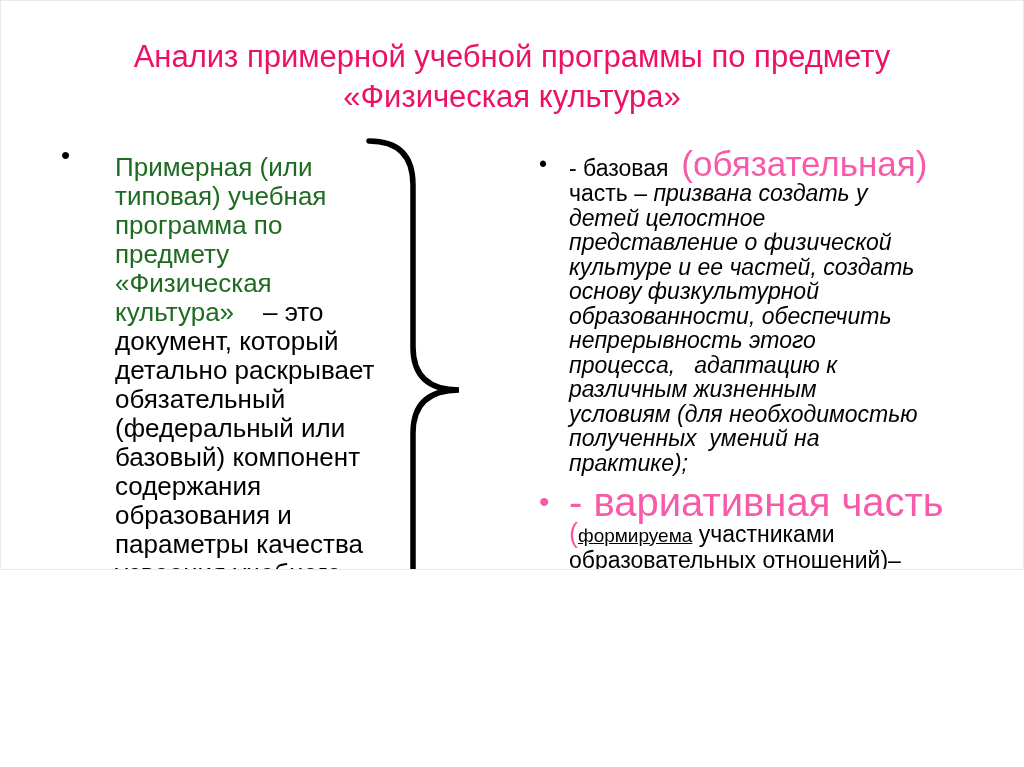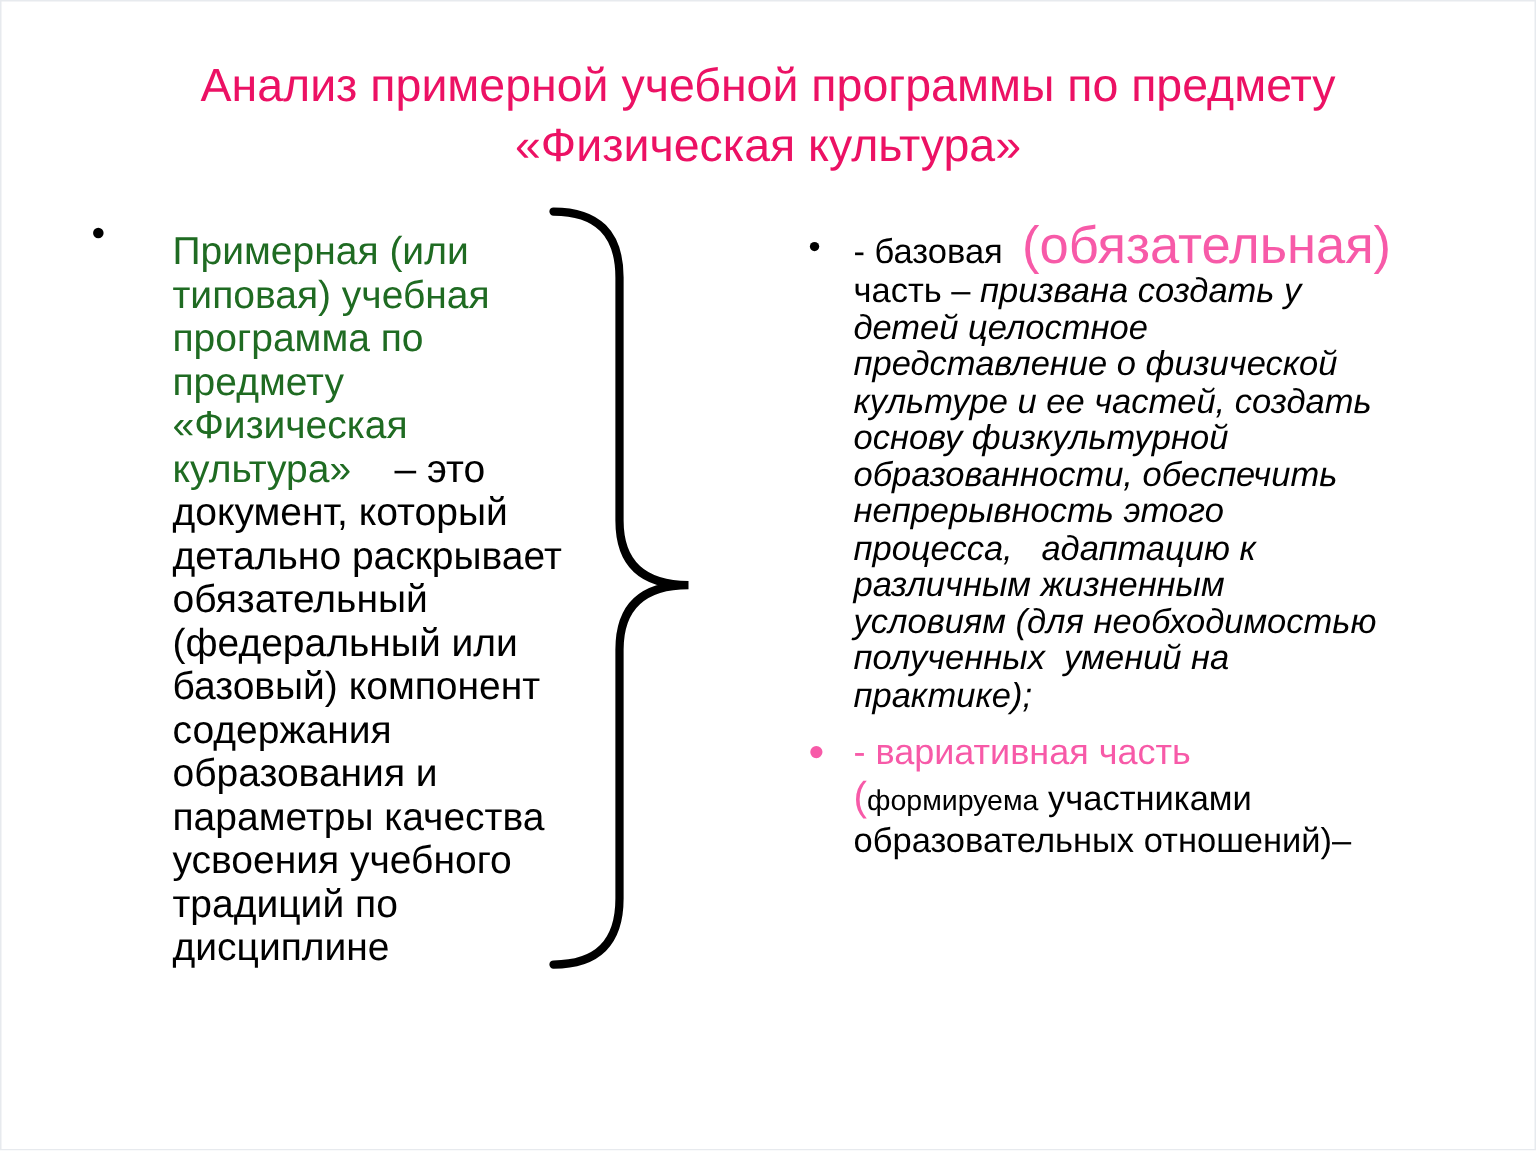--- a/index.html
+++ b/index.html
@@ -1,19 +1,19 @@
 <!DOCTYPE html>
 <html style="--title: #EC1164; --green: #1F6B22; --pink: #F75AA8; --text: #000000; --background: #FFFFFF; --border: #E7EAEE;"><head>
 <meta charset="utf-8">
 <style>
   html, body { margin: 0; padding: 0; background: #ffffff; }
   .slide {
     position: relative;
     width: 1024px;
-    height: 767px;
+    height: 570px;
     box-sizing: border-box;
     background: var(--background, #ffffff);
     border: 1px solid var(--border, #e7eaee);
     font-family: "Liberation Sans", sans-serif;
     color: var(--text, #000000);
     overflow: hidden;
   }
   .slide-title {
     position: absolute;
     top: 36px;
@@ -39,23 +39,23 @@
 
   .right-list { position: absolute; left: 538px; top: 146px; width: 460px; }
   .marker-right { width: 30px; font-size: 23px; line-height: 34px; }
   .marker-r2 { font-size: 30px; color: var(--pink, #f75aa8); }
   .right-text { margin: 0; width: 428px; font-size: 23px; line-height: 24.5px; white-space: pre-wrap; }
 
   .run--green { color: var(--green, #1f6b22); }
   .run--plain { }
   .run--italic { font-style: italic; }
   .run--pink-large { color: var(--pink, #f75aa8); font-size: 35px; line-height: 34px; }
-  .run--pink-var { color: var(--pink, #f75aa8); font-size: 24px; line-height: 34px; }
+  .run--pink-var { color: var(--pink, #f75aa8); font-size: 40px; line-height: 34px; }
   .run--pink-paren { color: var(--pink, #f75aa8); font-size: 27px; }
-  .run--small { font-size: 19px; }
+  .run--small { font-size: 19px; text-decoration: underline; }
 </style>
 </head>
 <body>
 
 <div class="slide">
 
   <h1 class="slide-title">Анализ примерной учебной программы по предмету
 «Физическая культура»</h1>
 
   <div class="left-list">

